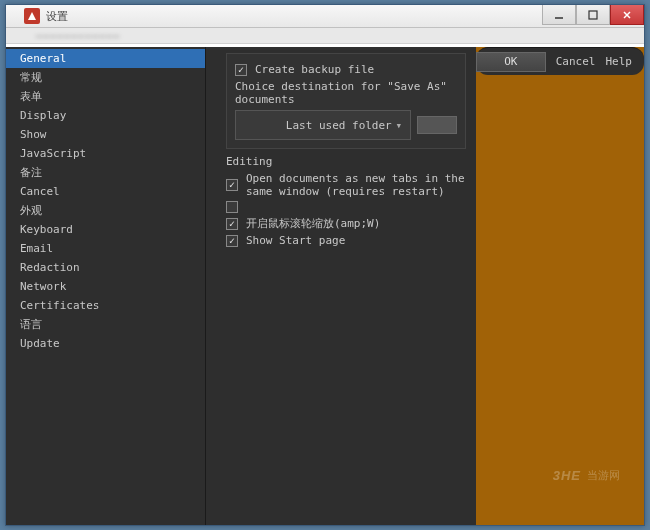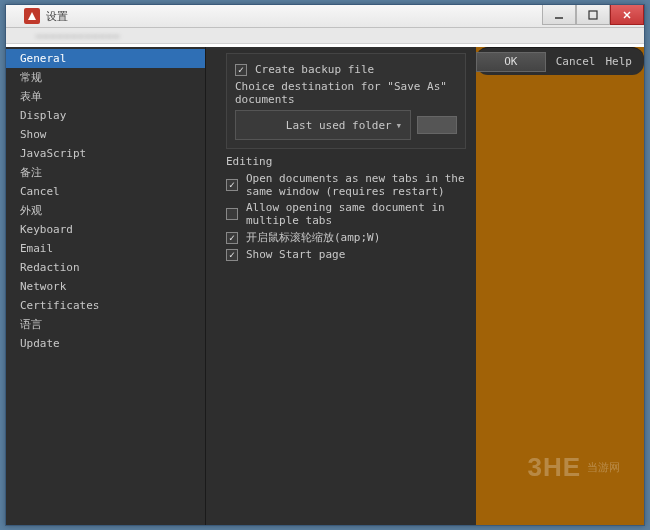--- a/index.html
+++ b/index.html
@@ -30,21 +30,21 @@
   .subdesc { color: #c8c8c8; margin: 4px 0 4px 0; }
   .selectrow { display: flex; align-items: center; gap: 6px; margin-top: 2px; }
   .select { flex: 1; height: 30px; background: #3a3a3a; border: 1px solid #555; color: #c8c8c8; display: flex; align-items: center; justify-content: flex-end; padding: 0 4px 0 6px; }
   .select .chev { width: 14px; text-align: center; color: #aaa; }
   .smallbtn { width: 40px; height: 18px; background: #555; border: 1px solid #666; }
   .outer-checks { margin-top: 4px; }
   .footer { height: 28px; border-top: 1px solid #1a1a1a; display: flex; align-items: center; justify-content: flex-end; padding-right: 12px; gap: 10px; background: #2e2e2e; border-radius: 12px; }
   .btn { min-width: 70px; height: 20px; background: linear-gradient(#555,#444); border: 1px solid #666; color: #ddd; display: flex; align-items: center; justify-content: center; cursor: pointer; }
   .txtlink { color: #c8c8c8; cursor: pointer; }
   .watermark { position: absolute; right: 24px; bottom: 42px; display:flex; align-items:center; gap:6px; opacity:0.25; color:#fff; font-size:16px; pointer-events:none;}
-  .watermark .logo { font-weight:bold; font-size:26px; font-family: Arial, sans-serif; letter-spacing:1px;}
+  .watermark .logo { font-weight:bold; font-size:13px; font-family: Arial, sans-serif; letter-spacing:1px;font-style:italic;}
 </style>
 </head>
 <body>
 
 <div class="window">
   <div class="titlebar">
     <span class="icon">
       <svg viewBox="0 0 10 10">
           <path d="M1 9 L5 1 L9 9 Z" fill="#fff"></path>
         </svg>
@@ -112,21 +112,20 @@
 
         <div class="section-title">Editing</div>
 
         <div class="outer-checks" id="outer-checks">
             <div class="checkrow">
               <span class="checkbox checked"></span>
               <span class="desc">Open documents as new tabs in the same window (requires restart)</span>
             </div>
             <div class="checkrow">
               <span class="checkbox"></span>
-              <span class="desc">Allow opening same document in multiple tabs</span>
             </div>
             <div class="checkrow">
               <span class="checkbox checked"></span>
               <span class="desc">开启鼠标滚轮缩放(amp;W)</span>
             </div>
             <div class="checkrow">
               <span class="checkbox checked"></span>
               <span class="desc">Show Start page</span>
             </div>
           </div>

